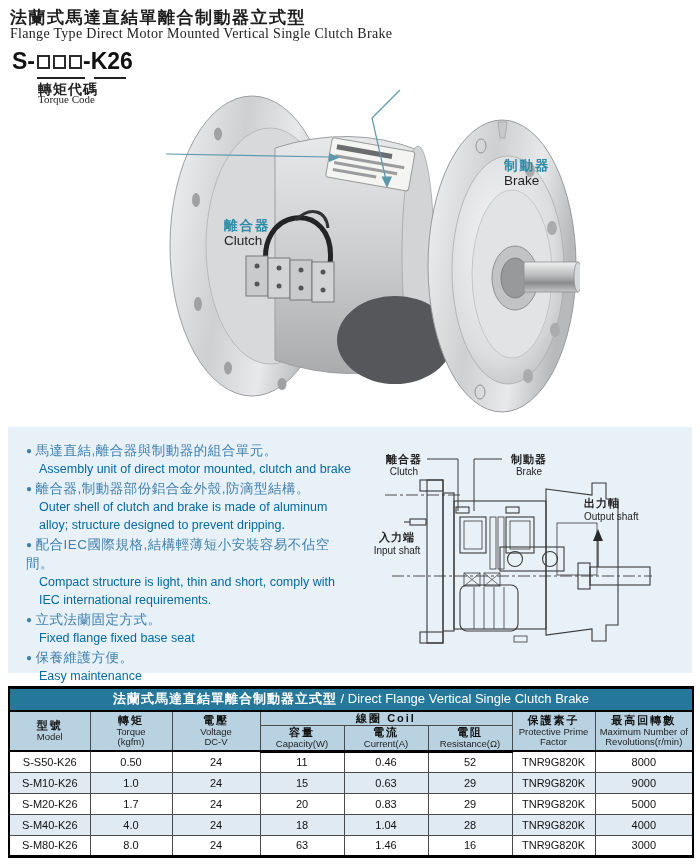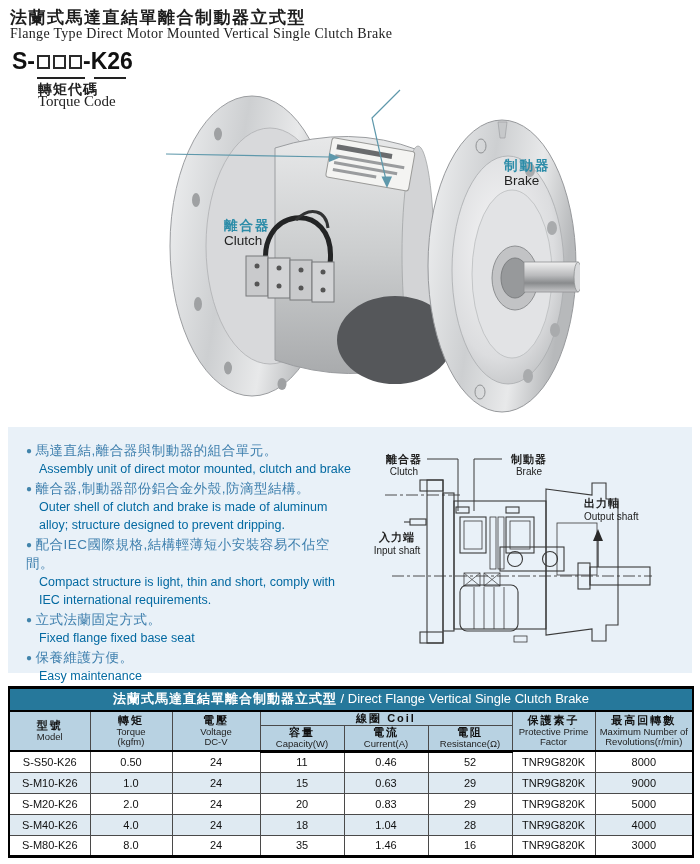--- a/index.html
+++ b/index.html
@@ -12,21 +12,21 @@
   .title-en { position:absolute; left:10px; top:26px; font-size:14px; font-family:"Liberation Serif", serif; color:#1c1c1c; letter-spacing:0.3px; }
 
   
   .model-code { position:absolute; left:12px; top:48px; height:60px; }
   .mc-row { display:flex; align-items:center; font-size:23px; font-weight:bold; color:#111; }
   .mc-box { width:13px; height:14px; border:2px solid #2a2a2a; background:#fff; margin:0 1.5px; display:inline-block; }
   .mc-underline { position:absolute; height:2px; background:#222; top:29px; }
   .mc-u1 { left:25px; width:48px; }
   .mc-u2 { left:82px; width:32px; }
   .mc-label-zh { position:absolute; left:26px; top:33px; font-size:14px; font-weight:bold; color:#222; letter-spacing:1px; white-space:nowrap; }
-  .mc-label-en { position:absolute; left:26px; top:45px; font-size:15px; font-family:"Liberation Serif", serif; color:#222; white-space:nowrap; }
+  .mc-label-en { position:absolute; left:26px; top:45px; font-size:11px; font-family:"Liberation Serif", serif; color:#222; white-space:nowrap; }
 
   
   .photo-area { position:absolute; left:100px; top:78px; width:480px; height:340px; }
   .photo-label { position:absolute; line-height:15px; white-space:nowrap; }
   .pl-zh { font-size:13.5px; font-weight:bold; color:#2c8ca8; letter-spacing:2px; }
   .pl-en { font-size:13.5px; color:#222; }
   .label-clutch { left:124px; top:140px; }
   .label-brake  { left:404px; top:80px; }
 
   
@@ -344,21 +344,21 @@
       <td>1.0</td>
       <td>24</td>
       <td>15</td>
       <td>0.63</td>
       <td>29</td>
       <td>TNR9G820K</td>
       <td>9000</td>
     </tr>
     <tr class="t-row">
       <td>S-M20-K26</td>
-      <td>2.0</td>
+      <td>1.7</td>
       <td>24</td>
       <td>20</td>
       <td>0.83</td>
       <td>29</td>
       <td>TNR9G820K</td>
       <td>5000</td>
     </tr>
     <tr class="t-row alt">
       <td>S-M40-K26</td>
       <td>4.0</td>
@@ -366,21 +366,21 @@
       <td>18</td>
       <td>1.04</td>
       <td>28</td>
       <td>TNR9G820K</td>
       <td>4000</td>
     </tr>
     <tr class="t-row">
       <td>S-M80-K26</td>
       <td>8.0</td>
       <td>24</td>
-      <td>35</td>
+      <td>63</td>
       <td>1.46</td>
       <td>16</td>
       <td>TNR9G820K</td>
       <td>3000</td>
     </tr>
   </tbody>
     </table>
 
 </div>
 

